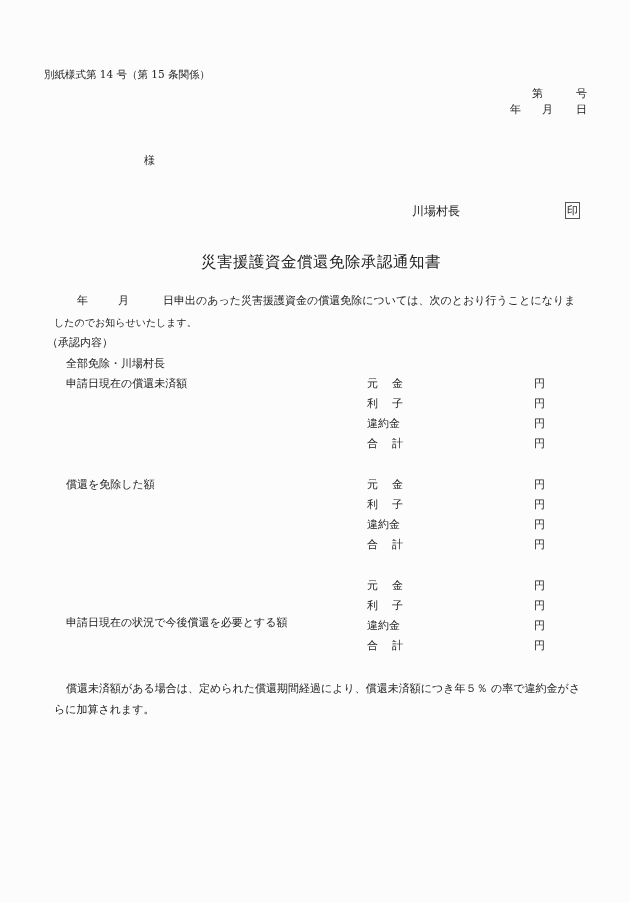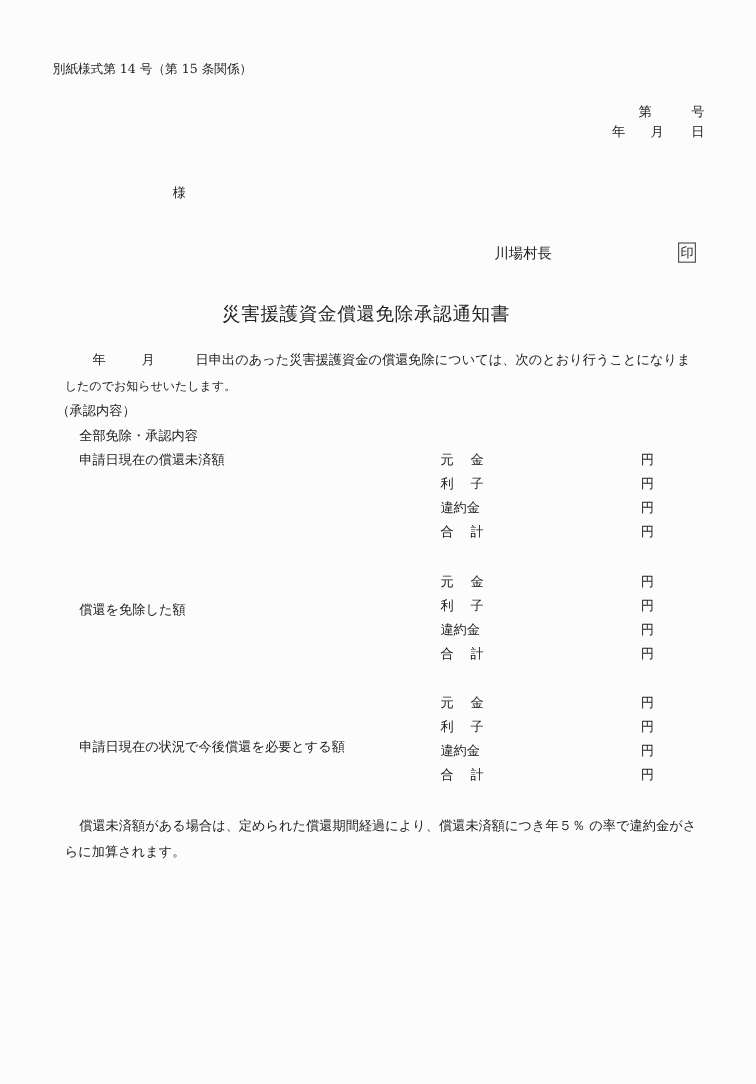--- a/index.html
+++ b/index.html
@@ -10,37 +10,37 @@
     body {
       width: 630px;
       height: 903px;
       position: relative;
       overflow: hidden;
       font-family: "DejaVu Serif", "Liberation Serif", serif;
       color: #222;
       font-size: 11px;
     }
     .abs { position: absolute; white-space: nowrap; line-height: 1; }
-    .form-number { left: 44px; top: 53px; font-size: 10.5px; }
+    .form-number { left: 44px; top: 69px; font-size: 10.5px; }
     .doc-no-label { left: 532px; top: 88px; font-size: 11px; }
     .doc-no-suffix { left: 576px; top: 88px; font-size: 11px; }
     .date-year { left: 510px; top: 104px; font-size: 11px; }
     .date-month { left: 542px; top: 104px; font-size: 11px; }
     .date-day { left: 576px; top: 104px; font-size: 11px; }
     .addressee { left: 144px; top: 155px; font-size: 11px; }
     .issuer { left: 412px; top: 205px; font-size: 12px; }
     .seal {
       left: 565px; top: 202px;
       width: 13px; height: 15px;
       border: 1px solid #555;
       font-size: 11px;
       text-align: center;
       line-height: 15px;
     }
-    .title { left: 185px; top: 255px; font-size: 15.5px; letter-spacing: 0.5px; text-align: right; }
+    .title { left: 201px; top: 255px; font-size: 15.5px; letter-spacing: 0.5px; text-align: right; }
     .body-line1 { left: 77px; top: 296px; font-size: 11px; font-family: Liberation Mono, monospace; }
     .body-line1 .gap1 { display: inline-block; width: 30px; }
     .body-line1 .gap2 { display: inline-block; width: 34px; }
     .body-line2 { left: 54px; top: 318px; font-size: 10px; }
     .approval-label { left: 47px; top: 337px; font-size: 11px; }
     .exemption-type { left: 66px; top: 358px; font-size: 11px; }
 
     .section-label { left: 66px; font-size: 11px; }
     .item-label { left: 367px; font-size: 11px; }
     .item-label .spc { display: inline-block; width: 14px; }
@@ -65,33 +65,33 @@
 <div class="abs seal">印</div>
 
 <div class="abs title">災害援護資金償還免除承認通知書</div>
 
 <div class="abs body-line1">
   <span>年</span><span class="gap1"></span><span>月</span><span class="gap2"></span><span>日申出のあった災害援護資金の償還免除については、次のとおり行うことになりま</span>
 </div>
 <div class="abs body-line2">したのでお知らせいたします。</div>
 
 <div class="abs approval-label">（承認内容）</div>
-<div class="abs exemption-type">全部免除・承認内容</div>
+<div class="abs exemption-type">全部免除・川場村長</div>
 
 <div class="abs section-label" style="top:378px;">申請日現在の償還未済額</div>
 <div class="abs item-label" style="top:378px;"><span>元</span><span class="spc"></span><span>金</span></div>
 <div class="abs yen" style="top:378px;">円</div>
 <div class="abs item-label" style="top:398px;"><span>利</span><span class="spc"></span><span>子</span></div>
 <div class="abs yen" style="top:398px;">円</div>
 <div class="abs item-label" style="top:418px;">違約金</div>
 <div class="abs yen" style="top:418px;">円</div>
 <div class="abs item-label" style="top:438px;"><span>合</span><span class="spc"></span><span>計</span></div>
 <div class="abs yen" style="top:438px;">円</div>
 
-<div class="abs section-label" style="top:479px;margin-top:24px;">償還を免除した額</div>
+<div class="abs section-label" style="top:479px;">償還を免除した額</div>
 <div class="abs item-label" style="top:479px;"><span>元</span><span class="spc"></span><span>金</span></div>
 <div class="abs yen" style="top:479px;">円</div>
 <div class="abs item-label" style="top:499px;"><span>利</span><span class="spc"></span><span>子</span></div>
 <div class="abs yen" style="top:499px;">円</div>
 <div class="abs item-label" style="top:519px;">違約金</div>
 <div class="abs yen" style="top:519px;">円</div>
 <div class="abs item-label" style="top:539px;"><span>合</span><span class="spc"></span><span>計</span></div>
 <div class="abs yen" style="top:539px;">円</div>
 
 <div class="abs section-label" style="top:580px;margin-top:37px;">申請日現在の状況で今後償還を必要とする額</div>

